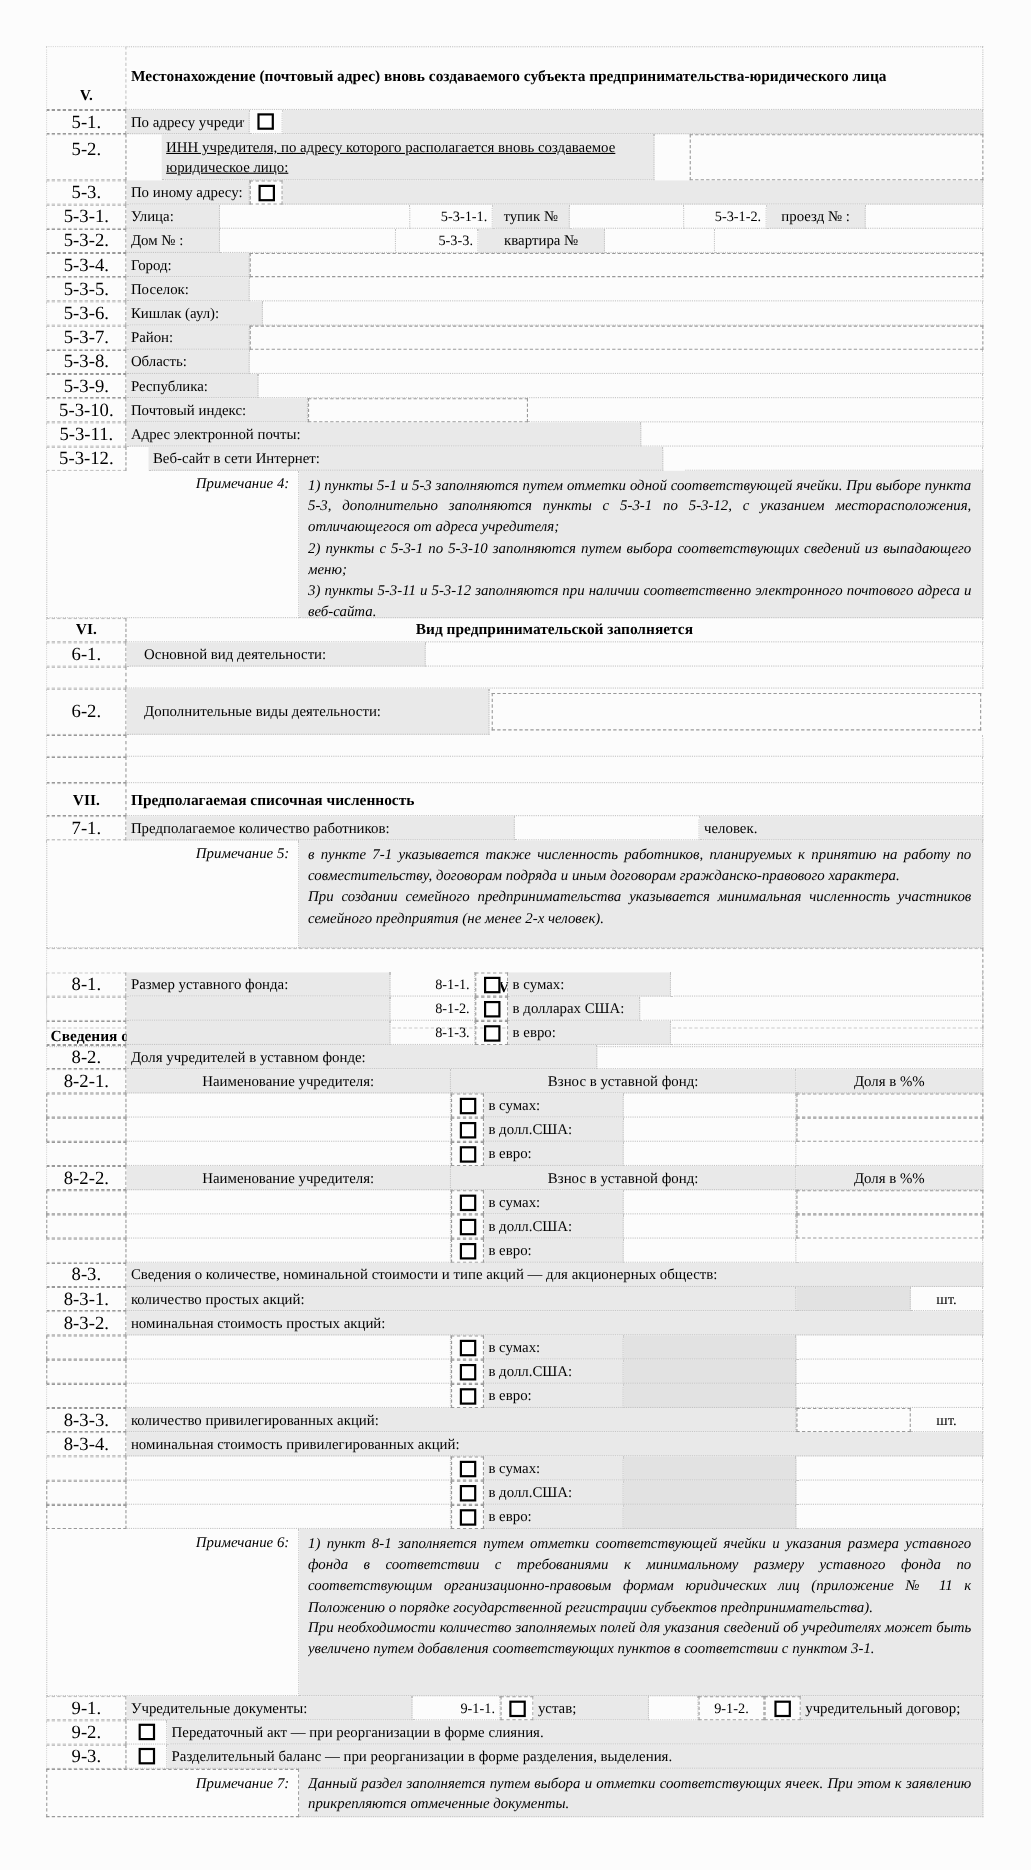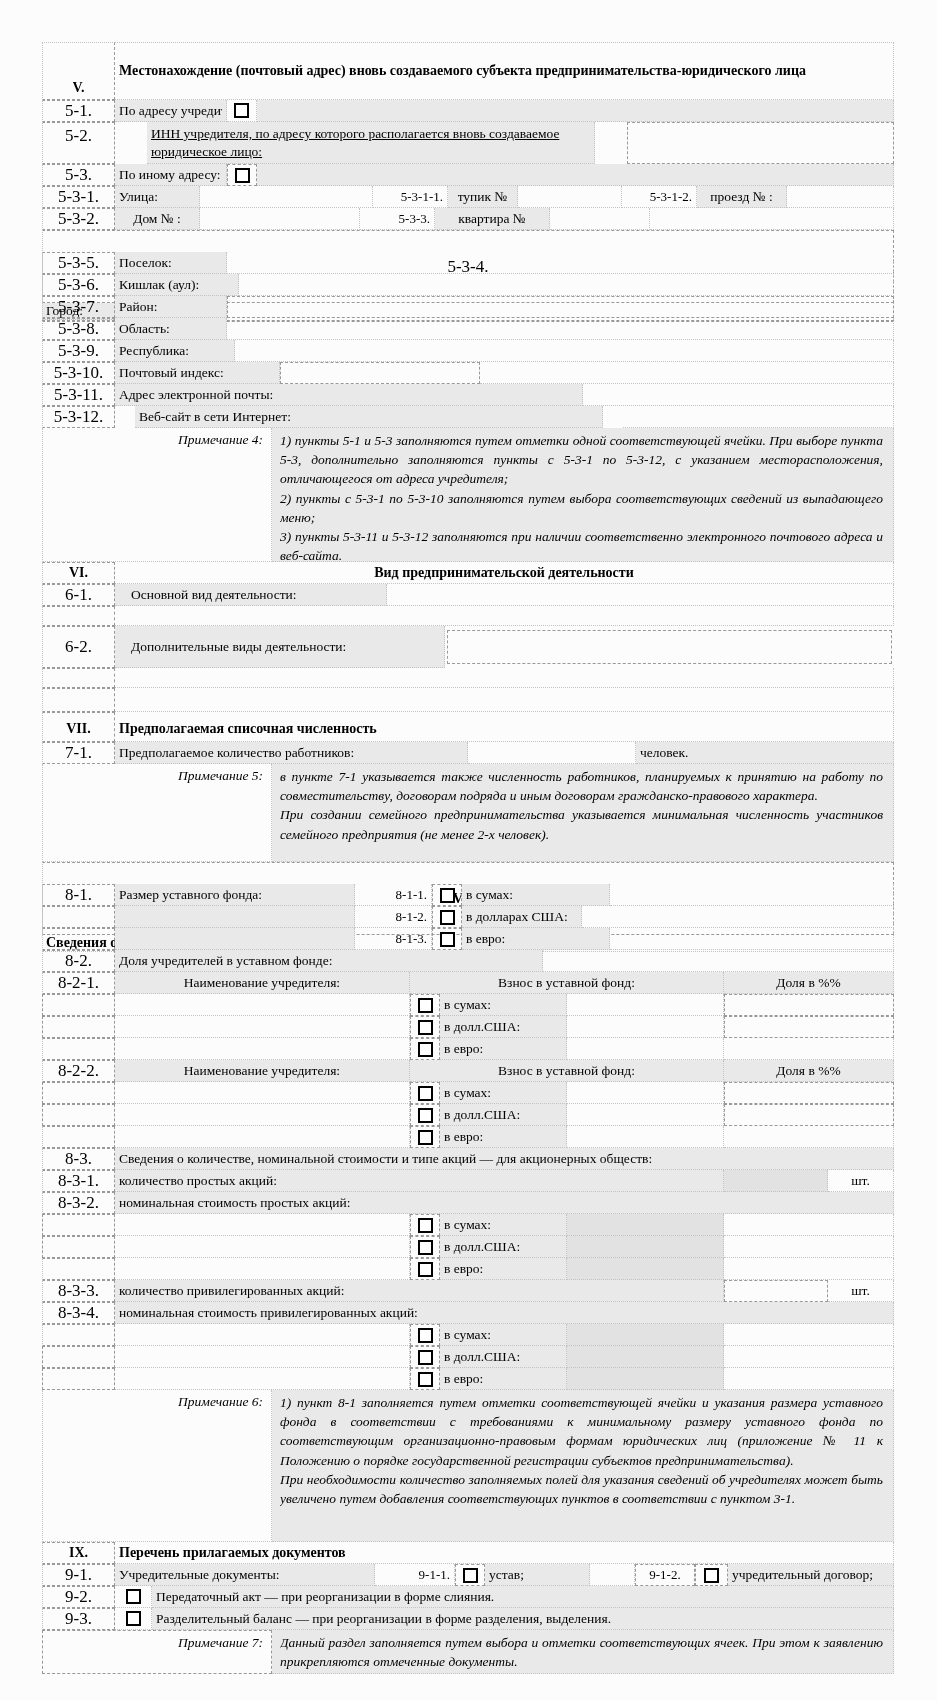--- a/index.html
+++ b/index.html
@@ -101,34 +101,34 @@
         </div>
         <div class="cell k-label g a-c" style="width: 90px;">
           <span class="txt">проезд № :</span>
         </div>
         <div class="cell k-field fill"></div>
       </div>
       <div class="row" style="height: 22px;">
         <div class="cell k-num">
           <span class="txt">5-3-2.</span>
         </div>
-        <div class="cell k-label g" style="width: 85px; justify-content: center;">
+        <div class="cell k-label g" style="width: 85px;">
           <span class="txt">Дом № :</span>
         </div>
         <div class="cell k-field" style="width: 160px;"></div>
         <div class="cell k-num2 a-r" style="width: 75px;">
           <span class="txt">5-3-3.</span>
         </div>
         <div class="cell k-label g a-c" style="width: 115px;">
           <span class="txt">квартира №</span>
         </div>
         <div class="cell k-field" style="width: 100px;"></div>
         <div class="cell k-spacer fill"></div>
       </div>
-      <div class="row" style="height: 22px; flex-direction: column;">
+      <div class="row" style="height: 22px;">
         <div class="cell k-num">
           <span class="txt">5-3-4.</span>
         </div>
         <div class="cell k-label g" style="width: 112px;">
           <span class="txt">Город:</span>
         </div>
         <div class="cell k-field fill bd-dash"></div>
       </div>
       <div class="row" style="height: 22px;">
         <div class="cell k-num">
@@ -211,21 +211,21 @@
           <span class="txt">1) пункты 5-1 и 5-3 заполняются путем отметки одной соответствующей ячейки. При выборе пункта 5-3, дополнительно заполняются пункты с 5-3-1 по 5-3-12, с указанием месторасположения, отличающегося от адреса учредителя;
 2) пункты с 5-3-1 по 5-3-10 заполняются путем выбора соответствующих сведений из выпадающего меню;
 3) пункты 5-3-11 и 5-3-12 заполняются при наличии соответственно электронного почтового адреса и веб-сайта.</span>
         </div>
       </div>
       <div class="row" style="height: 22px;">
         <div class="cell k-num bold">
           <span class="txt">VI.</span>
         </div>
         <div class="cell k-title fill a-c bold">
-          <span class="txt">Вид предпринимательской деятельности</span>
+          <span class="txt">Вид предпринимательской заполняется</span>
         </div>
       </div>
       <div class="row" style="height: 22px;">
         <div class="cell k-num">
           <span class="txt">6-1.</span>
         </div>
         <div class="cell k-label g ind" style="width: 272px;">
           <span class="txt">Основной вид деятельности:</span>
         </div>
         <div class="cell k-field fill"></div>
@@ -601,28 +601,20 @@
         <div class="cell k-field s" style="width: 157px;"></div>
         <div class="cell k-spacer fill"></div>
       </div>
       <div class="row" style="height: 152px;">
         <div class="cell k-notelabel italic" style="width: 230px;">
           <span class="txt">Примечание 6:</span>
         </div>
         <div class="cell k-note fill g italic">
           <span class="txt">1) пункт 8-1 заполняется путем отметки соответствующей ячейки и указания размера уставного фонда в соответствии с требованиями к минимальному размеру уставного фонда по соответствующим организационно-правовым формам юридических лиц (приложение № 11 к Положению о порядке государственной регистрации субъектов предпринимательства).
 При необходимости количество заполняемых полей для указания сведений об учредителях может быть увеличено путем добавления соответствующих пунктов в соответствии с пунктом 3-1.</span>
-        </div>
-      </div>
-      <div class="row" style="height: 22px;">
-        <div class="cell k-num bold">
-          <span class="txt">IX.</span>
-        </div>
-        <div class="cell k-title fill bold">
-          <span class="txt">Перечень прилагаемых документов</span>
         </div>
       </div>
       <div class="row" style="height: 22px;">
         <div class="cell k-num">
           <span class="txt">9-1.</span>
         </div>
         <div class="cell k-label g" style="width: 260px;">
           <span class="txt">Учредительные документы:</span>
         </div>
         <div class="cell k-num2 a-r" style="width: 80px; align-items: center;">

